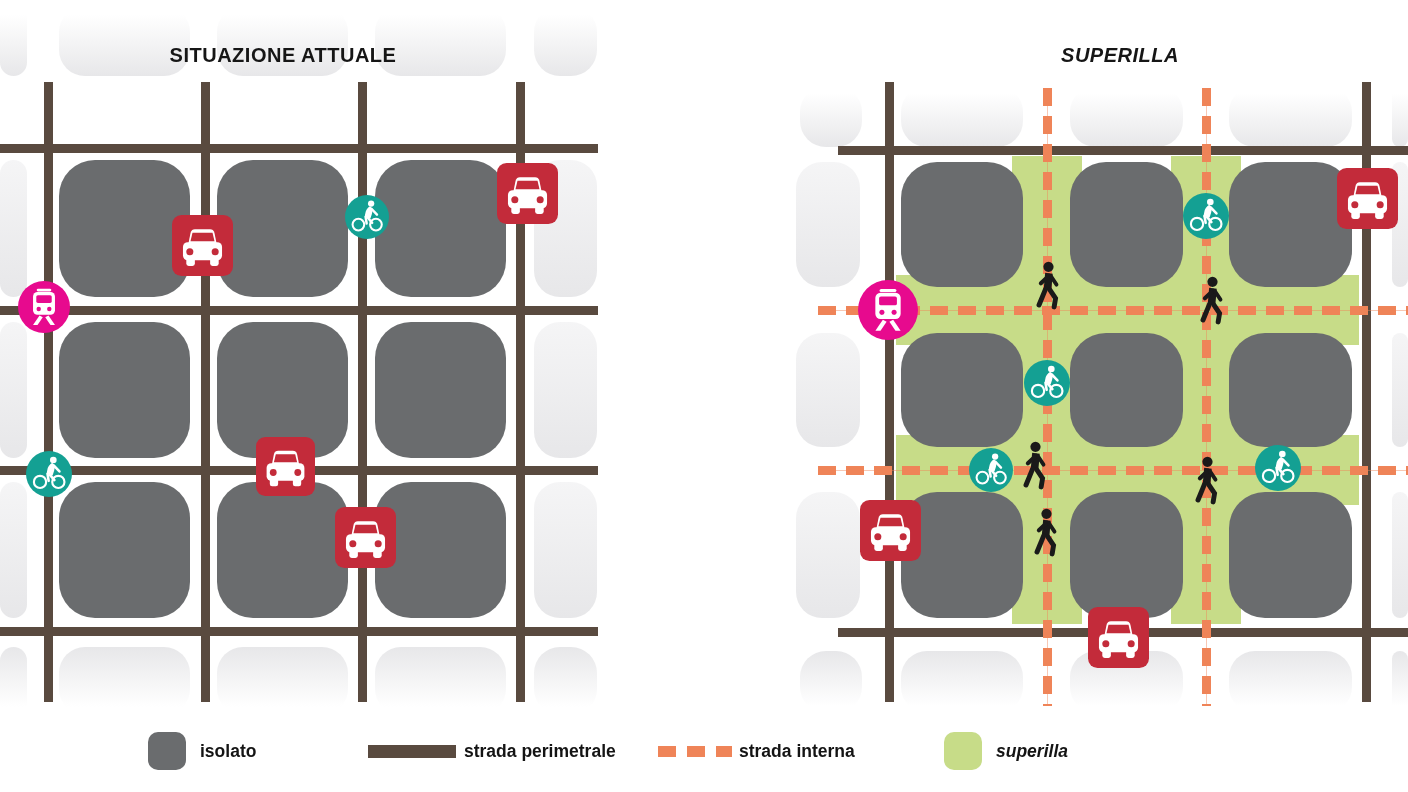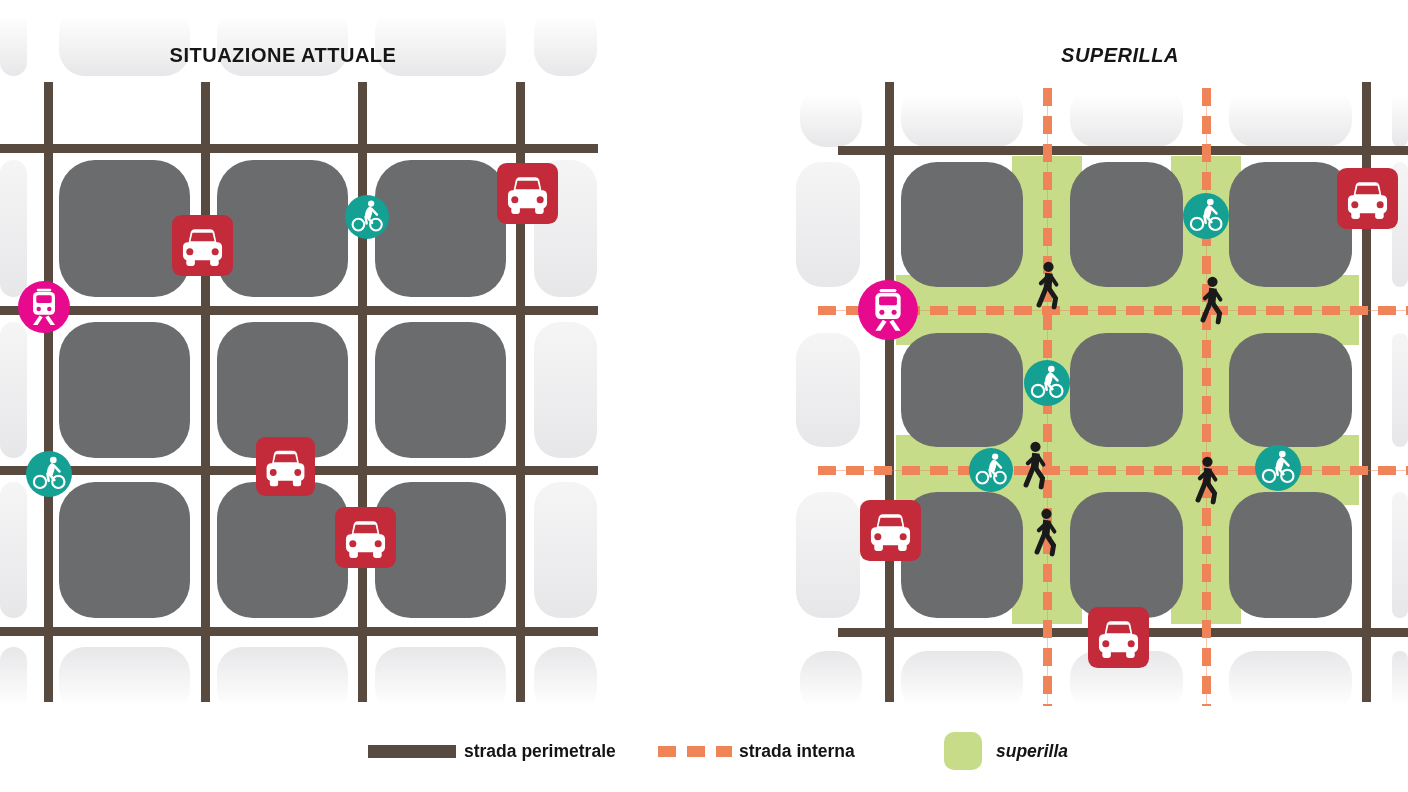--- a/index.html
+++ b/index.html
@@ -344,20 +344,24 @@
       <path d="M17.5 29.5 L10.5 46.5" stroke-width="5.2"></path>
       <path d="M22 30.5 L28 39.5 L26.5 48.5" stroke-width="5.2"></path>
     </g>
       </svg></div>
   </div>
 
 <div class="panel-title" id="title-left">SITUAZIONE ATTUALE</div>
 <div class="panel-title" id="title-right">SUPERILLA</div>
 
 <div id="legend">
+  <div class="legend-item" id="legend-isolato">
+    <span class="sw-block"></span>
+    <span class="legend-label">isolato</span>
+  </div>
   <div class="legend-item" id="legend-perimetrale">
     <span class="sw-solid"></span>
     <span class="legend-label">strada perimetrale</span>
   </div>
   <div class="legend-item" id="legend-interna">
     <span class="sw-dash"></span>
     <span class="legend-label">strada interna</span>
   </div>
   <div class="legend-item" id="legend-superilla">
     <span class="sw-green"></span>

